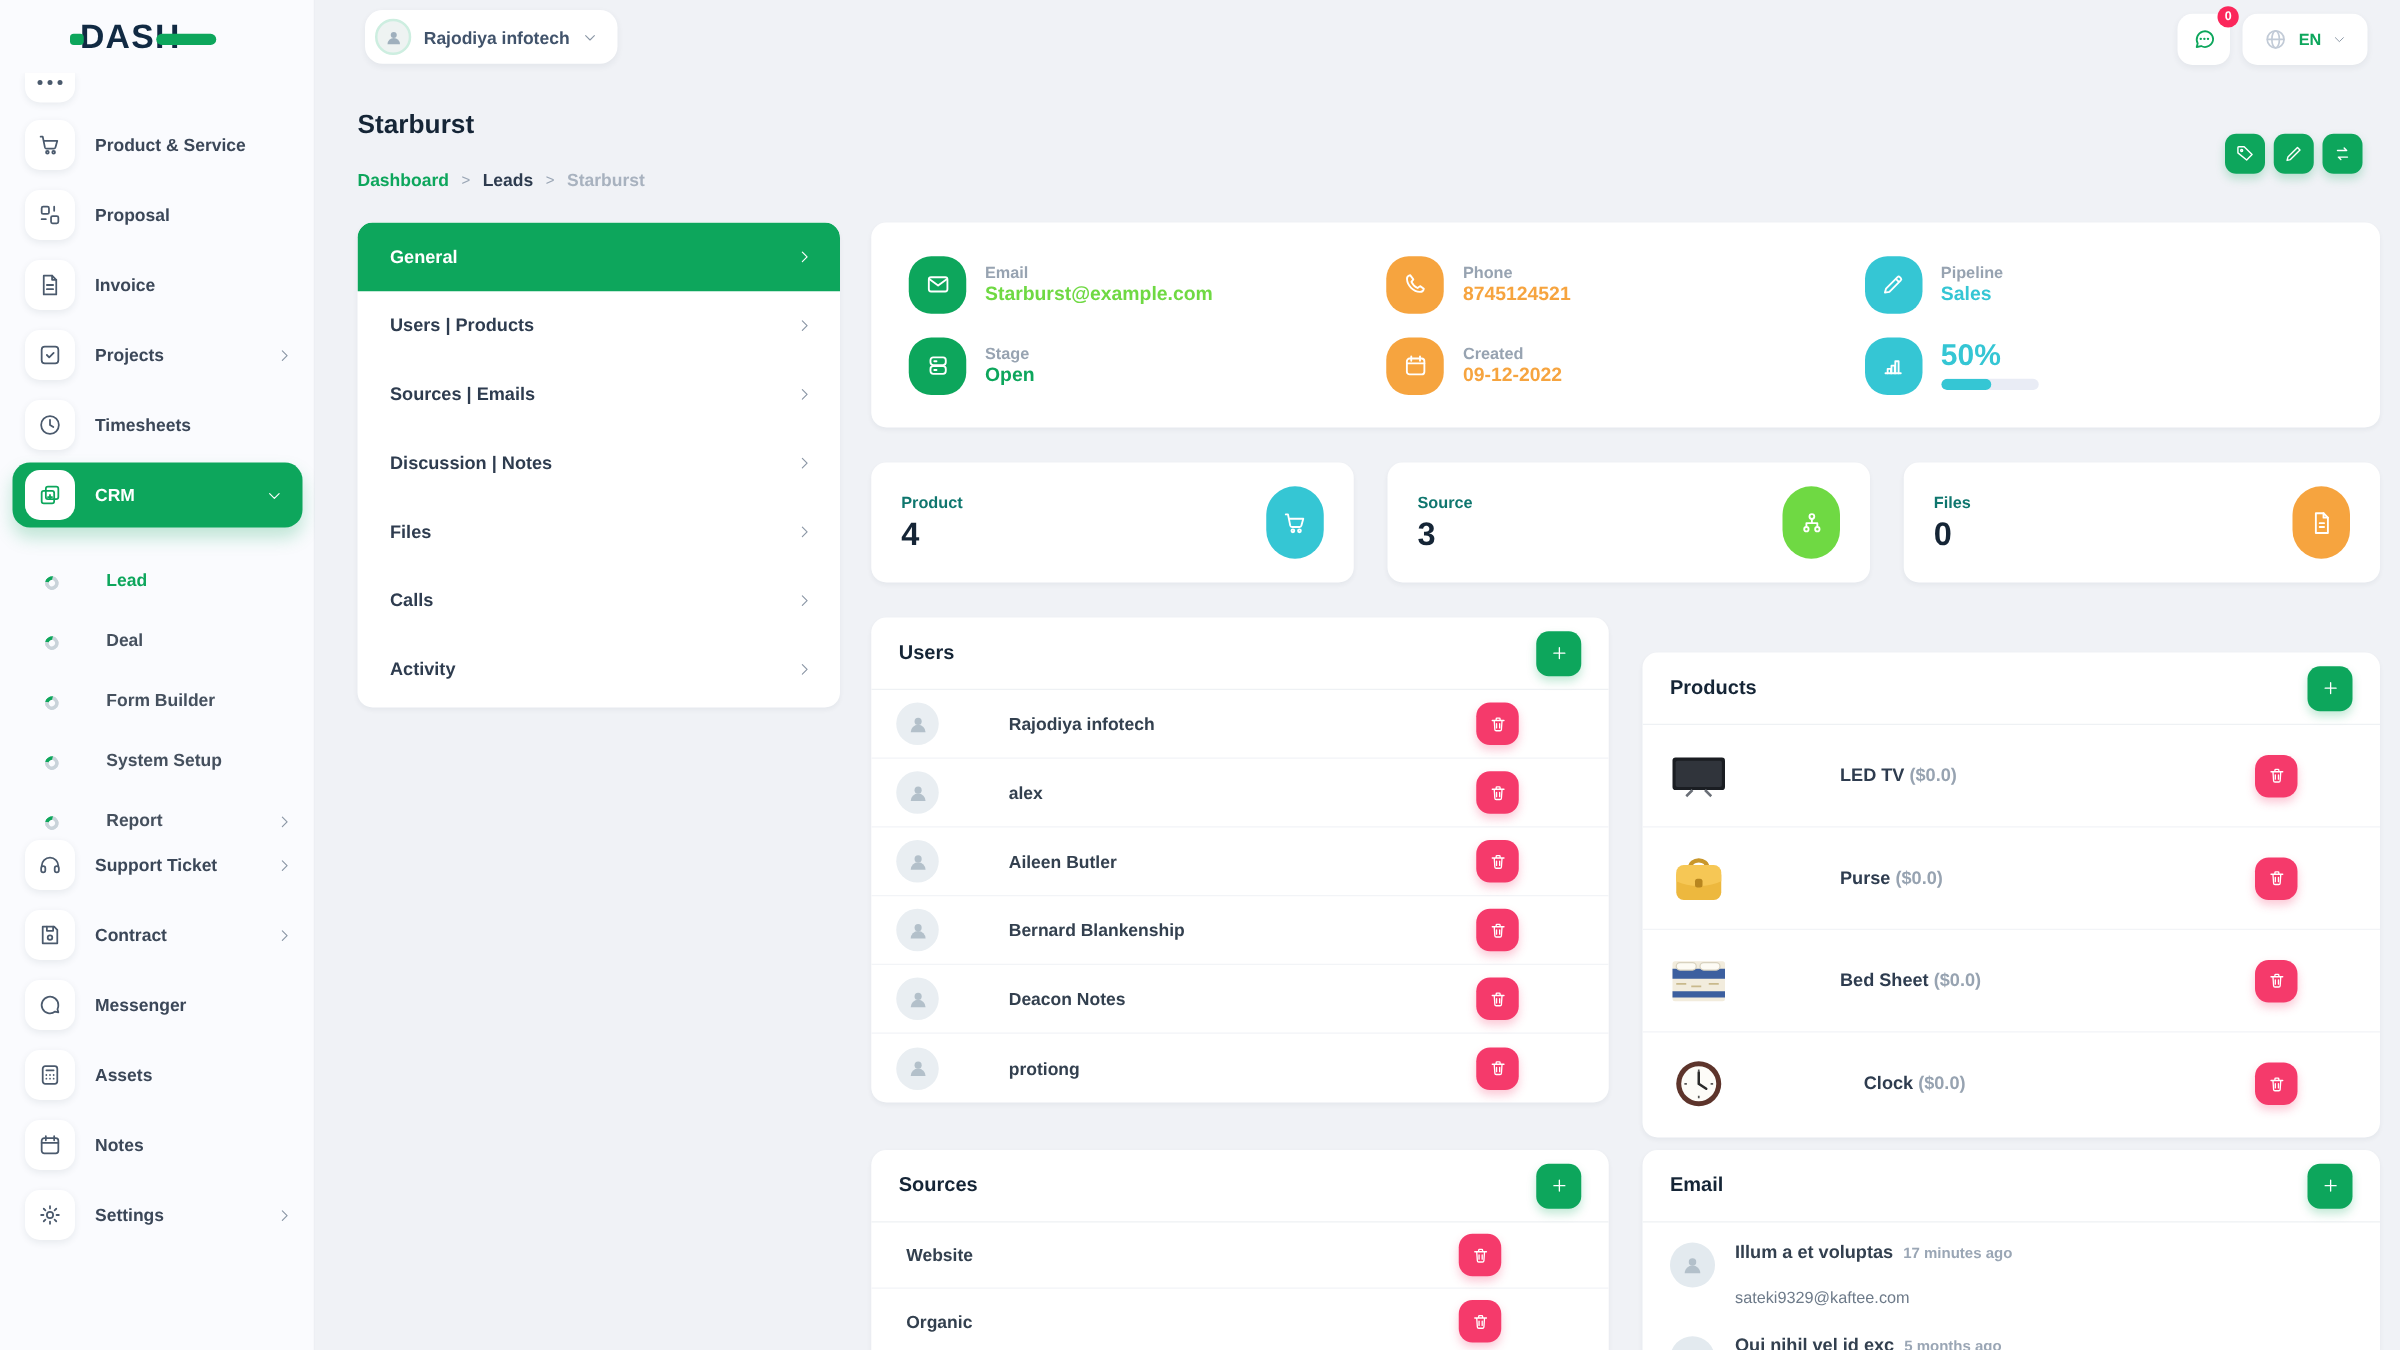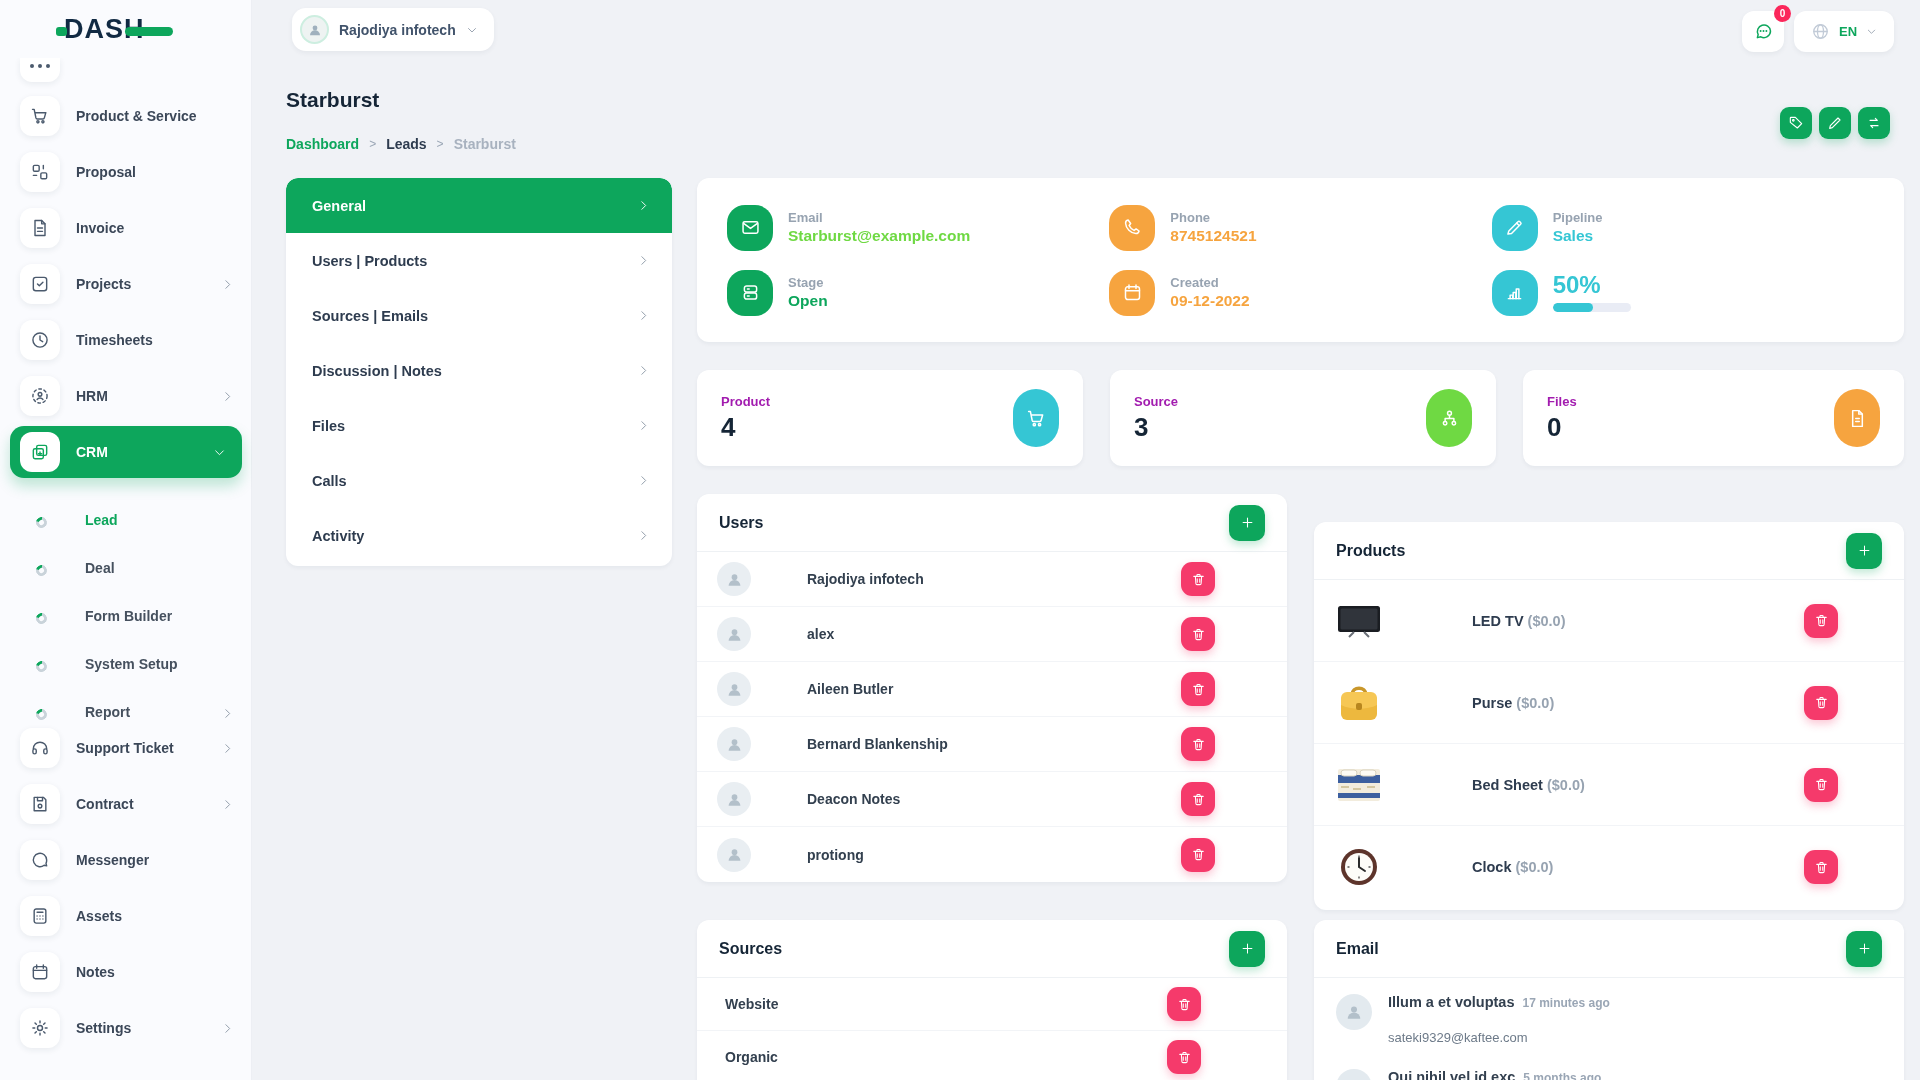--- a/index.html
+++ b/index.html
@@ -94,21 +94,21 @@
   .info-label{font-size:13px;color:#97a3b1;font-weight:600;margin-bottom:2px;}
   .info-value{font-size:15.5px;font-weight:800;}
   .v-lgreen{color:var(--green-light);} .v-orange{color:var(--orange);} .v-cyan{color:var(--cyan);} .v-green{color:var(--green);}
   .pct-value{font-size:24px;font-weight:800;color:var(--cyan);line-height:1;}
   .pbar{width:78px;height:9px;border-radius:5px;background:#e9ecf5;margin-top:6px;overflow:hidden;}
   .pbar-fill{width:52%;height:100%;border-radius:5px;background:var(--cyan);}
 
   
   .stat-card{top:370px;height:96px;padding:20px 24px;display:flex;align-items:center;justify-content:space-between;}
   .stat1{left:697px;width:386px;} .stat2{left:1110px;width:386px;} .stat3{left:1523px;width:381px;}
-  .stat-label{font-size:13px;color:#a21caf;font-weight:600;}
+  .stat-label{font-size:13px;color:#0f766e;font-weight:600;}
   .stat-value{font-size:26px;font-weight:800;color:var(--dark);margin-top:3px;}
   .stadium{width:46px;height:58px;border-radius:24px;display:flex;align-items:center;justify-content:center;color:#fff;}
   .stadium svg{width:21px;height:21px;}
   .st-cyan{background:var(--cyan);} .st-green{background:var(--green-light);} .st-orange{background:var(--orange);}
 
   
   .users-card{left:697px;top:494px;width:590px;height:388px;overflow:hidden;}
   .products-card{left:1314px;top:494px;width:590px;height:388px;overflow:hidden;margin-top:28px;}
   .sources-card{left:697px;top:920px;width:590px;height:260px;overflow:hidden;}
   .emails-card{left:1314px;top:920px;width:590px;height:260px;overflow:hidden;}
@@ -120,21 +120,21 @@
   .del-btn{width:34px;height:34px;border:none;border-radius:11px;background:var(--pink);color:#fff;display:flex;
         align-items:center;justify-content:center;cursor:pointer;box-shadow:0 4px 8px rgba(245,58,107,.28);}
   .del-btn svg{width:15px;height:15px;}
   .avatar{width:34px;height:34px;border-radius:50%;background:#e9eef2;display:flex;align-items:center;justify-content:center;flex:0 0 34px;}
   .avatar svg{width:19px;height:19px;fill:#b3c0ca;}
   .user-row{height:55px;display:flex;align-items:center;padding:0 72px 0 20px;border-bottom:1px solid #f2f4f7;}
   .user-row:last-child{border-bottom:none;}
   .user-name{margin-left:56px;font-size:14px;font-weight:600;color:#33404f;}
   .user-row .del-btn{margin-left:auto;}
   .product-row{height:82px;display:flex;align-items:center;padding:0 66px 0 20px;border-bottom:1px solid #f2f4f7;}
-  .product-row:last-child{border-bottom:none;}
+  .product-row:last-child{border-bottom:none;gap:19px;}
   .prod-img{width:50px;display:flex;align-items:center;justify-content:center;flex:0 0 50px;}
   .prod-name{margin-left:88px;font-size:14.5px;font-weight:700;color:#2e3c4f;}
   .prod-price{color:#97a3b1;font-weight:600;}
   .product-row .del-btn{margin-left:auto;}
   .source-row{height:53px;display:flex;align-items:center;padding:0 86px 0 28px;border-bottom:1px solid #f2f4f7;}
   .source-name{font-size:14px;font-weight:600;color:#33404f;}
   .source-row .del-btn{margin-left:auto;}
   .email-row{display:flex;gap:16px;padding:16px 22px 8px;}
   .email-avatar{width:36px;height:36px;border-radius:50%;background:#e3eaef;display:flex;align-items:center;justify-content:center;flex:0 0 36px;}
   .email-avatar svg{width:20px;height:20px;fill:#b3c0ca;}
@@ -198,35 +198,20 @@
           </span>
       </div>
       <div class="side-item">
         <span class="chip">
             <svg class="ic" viewBox="0 0 24 24">
               <circle cx="12" cy="12" r="8.5"></circle>
               <path d="M12 7v5l3.2 2"></path>
             </svg>
           </span>
         <span class="side-label">Timesheets</span>
-      </div>
-      <div class="side-item">
-        <span class="chip">
-            <svg class="ic" viewBox="0 0 24 24">
-              <circle cx="12" cy="12" r="8.5" stroke-dasharray="3 3.4"></circle>
-              <circle cx="12" cy="10" r="2.2"></circle>
-              <path d="M8.5 16.2a4.3 4.3 0 0 1 7 0"></path>
-            </svg>
-          </span>
-        <span class="side-label">HRM</span>
-        <span class="side-chev">
-            <svg class="ic" viewBox="0 0 24 24">
-              <path d="M9 5l7 7-7 7"></path>
-            </svg>
-          </span>
       </div>
 
       <div class="side-item active-pill">
         <span class="chip">
             <svg class="ic" viewBox="0 0 24 24">
               <rect x="8" y="4" width="12" height="12" rx="2"></rect>
               <rect x="4" y="8" width="12" height="12" rx="2"></rect>
               <path d="M10 14h4M12 12v4"></path>
             </svg>
           </span>

